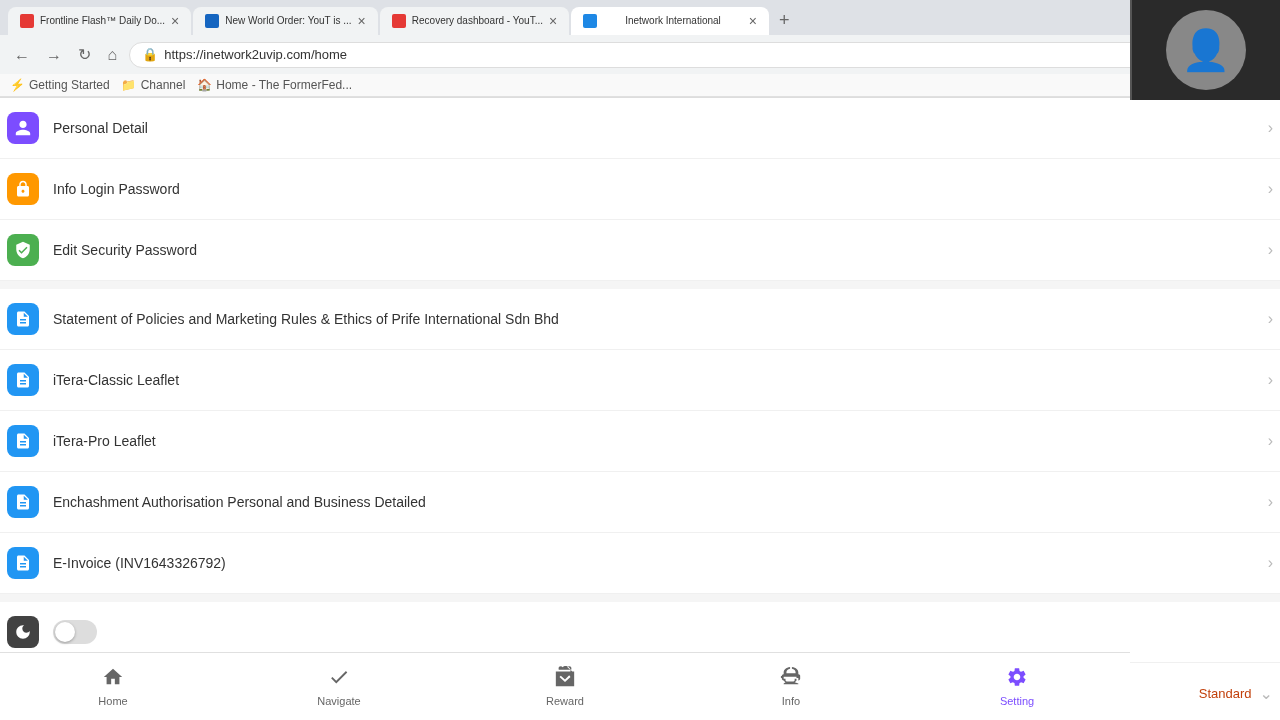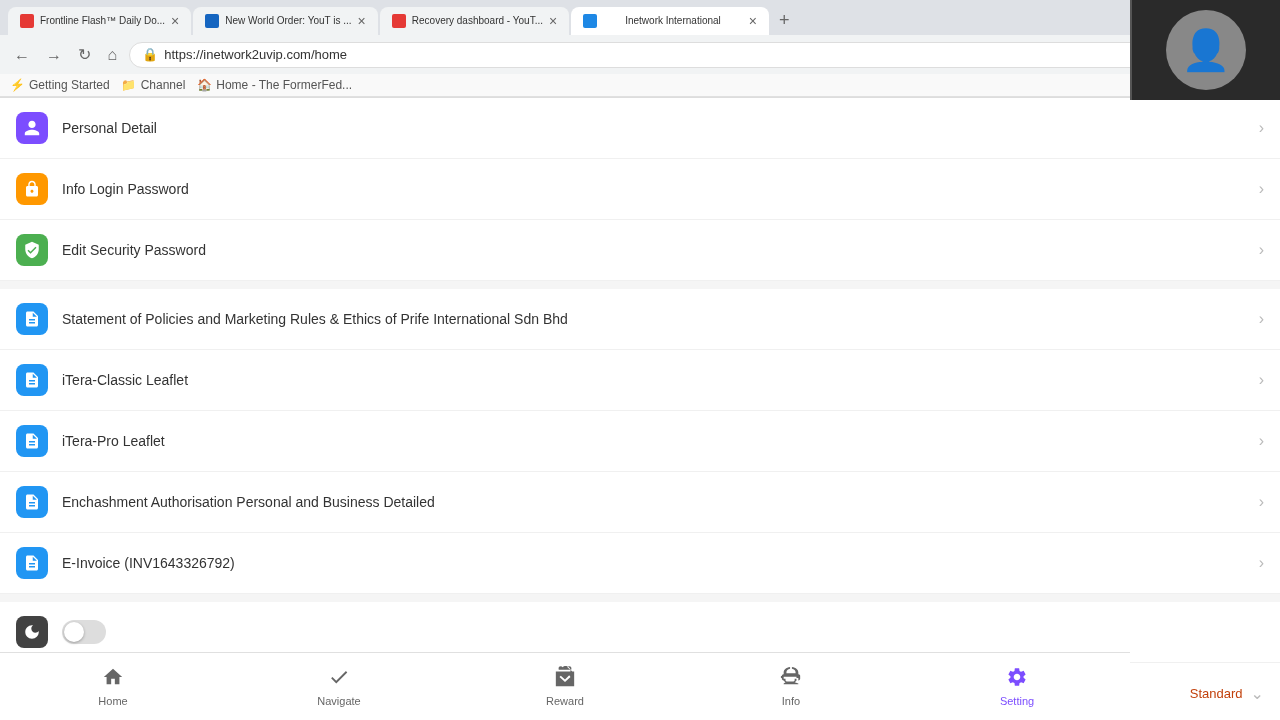--- a/index.html
+++ b/index.html
@@ -24,21 +24,21 @@
 
     .bookmarks-bar { display: flex; align-items: center; padding: 4px 10px; gap: 12px; font-size: 12px; color: #333; border-bottom: 1px solid #e0e0e0; background: #f9f9f9; }
     .bookmark-item { display: flex; align-items: center; gap: 4px; cursor: pointer; color: #555; }
 
     
     .webcam { position: absolute; top: 0; right: 0; width: 150px; height: 100px; background: #2a2a2a; border-left: 2px solid #555; display: flex; align-items: center; justify-content: center; overflow: hidden; }
     .webcam-placeholder { width: 80px; height: 80px; background: #888; border-radius: 50%; display: flex; align-items: center; justify-content: center; font-size: 40px; }
 
     
     .page-content { background: #fff; overflow-y: auto; height: calc(720px - 108px); }
-    .menu-item { display: flex; align-items: center; padding: 14px 16px; border-bottom: 1px solid #f0f0f0; cursor: pointer; }
+    .menu-item { display: flex; align-items: center; padding: 14px 7px; border-bottom: 1px solid #f0f0f0; cursor: pointer; }
     .menu-icon { width: 32px; height: 32px; border-radius: 8px; display: flex; align-items: center; justify-content: center; margin-right: 14px; flex-shrink: 0; font-size: 16px; }
     .menu-icon.purple { background: #7c4dff; color: white; }
     .menu-icon.orange { background: #ff9800; color: white; }
     .menu-icon.green { background: #4caf50; color: white; }
     .menu-icon.blue { background: #2196f3; color: white; }
     .menu-icon.dark { background: #424242; color: white; }
     .menu-label { flex: 1; font-size: 14px; color: #333; }
     .menu-right { display: flex; align-items: center; gap: 8px; color: #999; font-size: 13px; }
     .chevron { color: #bbb; font-size: 16px; }
 

